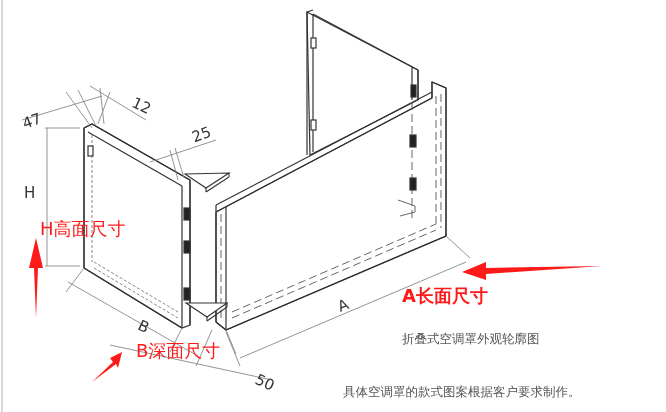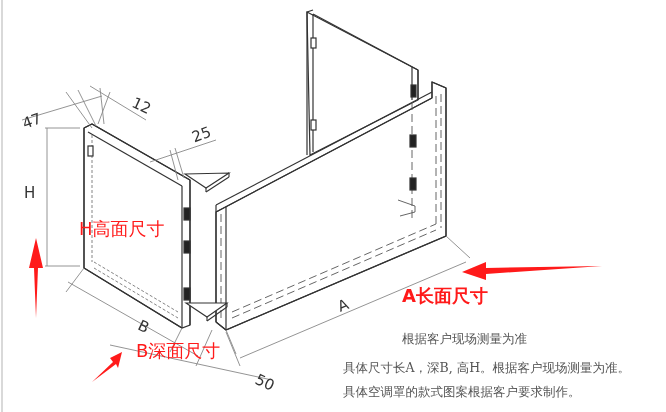--- a/index.html
+++ b/index.html
@@ -160,21 +160,20 @@
     <g fill="#ff1a1a" stroke="none">
 
       <polygon points="36,238 29,268 34,268 36,318 38,268 43,268"></polygon>
 
       <polygon points="462,272 486,262 486,268 602,266 486,274 486,280"></polygon>
 
       <polygon points="122,352 110,358 113,362 92,382 116,364 118,368"></polygon>
     </g>
   </svg>
 
-  <div class="annot" style="left:40px; top:220px;margin-left:39px;">H高面尺寸</div>
+  <div class="annot" style="left:40px; top:220px;">H高面尺寸</div>
   <div class="annot" style="left:402px; top:287px;font-weight:bold;">A长面尺寸</div>
   <div class="annot" style="left:136px; top:342px;">B深面尺寸</div>
 
-  <div class="caption" style="left:402px; top:333px;">根据客户现场测量为准</div>
-  <div class="caption" style="left:343px; top:362px;">具体尺寸长A，深B, 高H。根据客户现场测量为准。</div>
+  <div class="caption" style="left:402px; top:333px;">折叠式空调罩外观轮廓图</div>
   <div class="caption" style="left:343px; top:386px;">具体空调罩的款式图案根据客户要求制作。</div>
 
 </div>
 
 </body></html>

